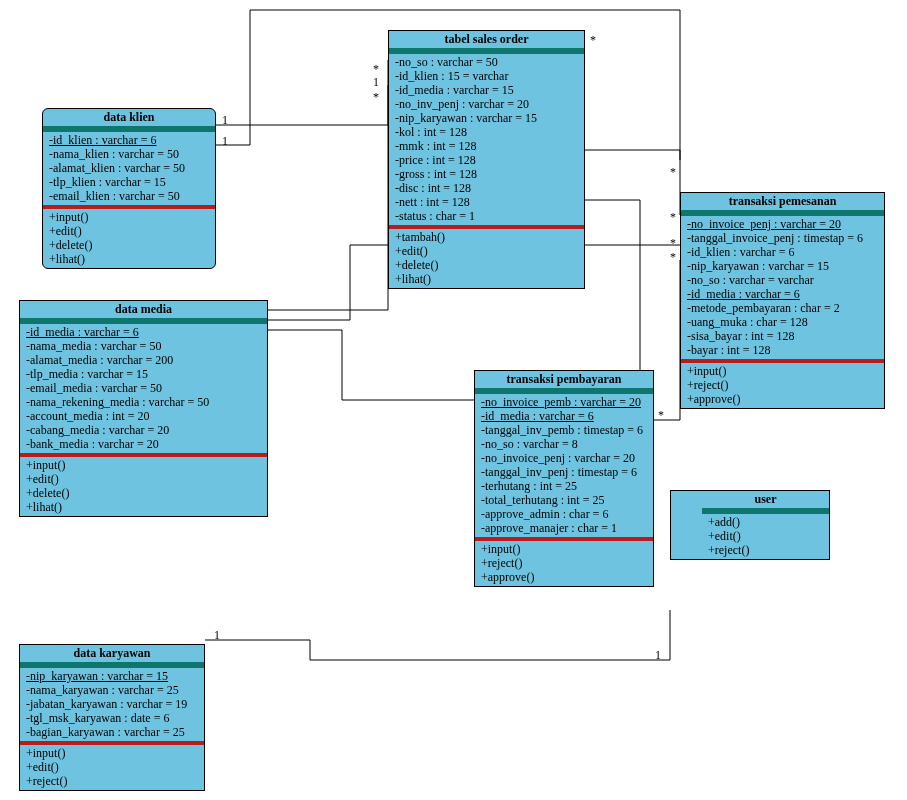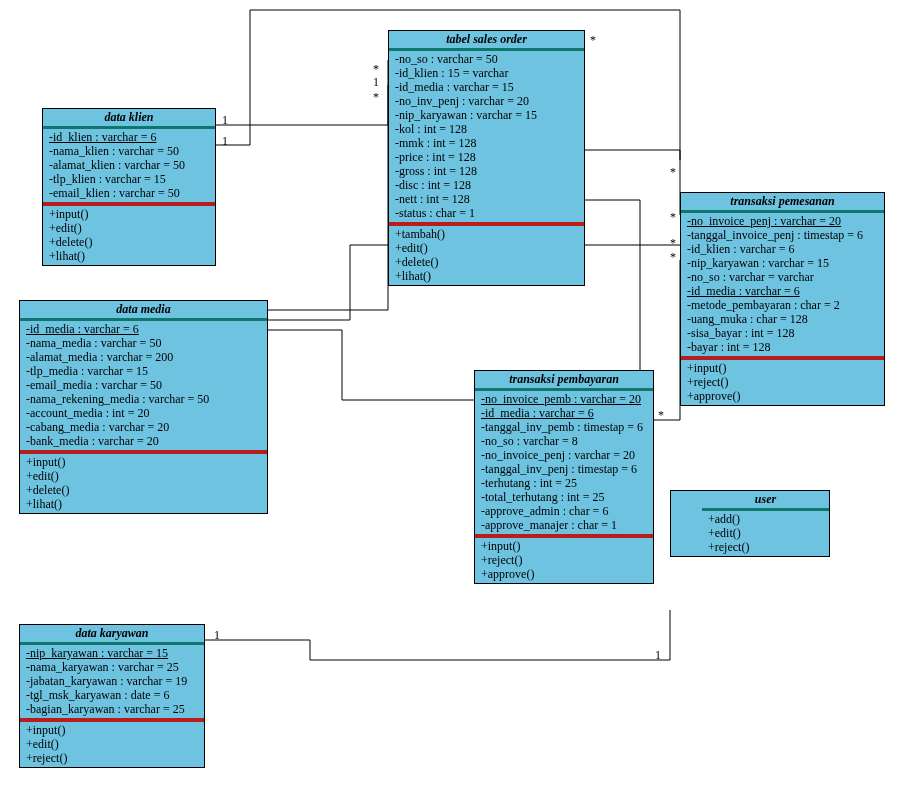--- a/index.html
+++ b/index.html
@@ -1,18 +1,18 @@
 <!DOCTYPE html>
 <html><head>
 <meta charset="utf-8">
 <style>
   html,body{margin:0;padding:0;background:#fff;font-family:"Times New Roman",serif;font-size:12px;color:#000;}
   .canvas{position:relative;width:907px;height:800px;}
   .class-box{position:absolute;background:#6ec3e0;border:1px solid #000;box-sizing:border-box;}
-  .class-title{text-align:center;font-weight:bold;border-bottom:3px solid #0f766e;padding:1px 4px;font-style:italic;}
+  .class-title{text-align:center;font-weight:bold;border-bottom:6px solid #0f766e;padding:1px 4px;}
   .class-section{border-bottom:4px solid #b91c1c;padding:1px 6px 2px 6px;}
   .class-section:last-child{border-bottom:none;}
   .class-section div{white-space:nowrap;line-height:14px;}
   .underline{text-decoration:underline;}
   .label{position:absolute;font-size:12px;background:transparent;}
   svg{position:absolute;top:0;left:0;}
 </style>
 </head>
 <body>
 
@@ -51,21 +51,21 @@
   <span class="label" style="left:239px;top:326px">*</span>
   <span class="label" style="left:590px;top:33px">*</span>
   <span class="label" style="left:670px;top:165px">*</span>
   <span class="label" style="left:670px;top:210px">*</span>
   <span class="label" style="left:670px;top:236px">*</span>
   <span class="label" style="left:670px;top:250px">*</span>
   <span class="label" style="left:658px;top:408px">*</span>
   <span class="label" style="left:214px;top:628px">1</span>
   <span class="label" style="left:655px;top:648px">1</span>
 
-  <div class="class-box" style="left:42px;top:108px;width:174px;">
+  <div class="class-box" style="left:42px;top:108px;width:174px;border-radius:6px;">
       <div class="class-title">data klien</div>
       <div class="class-section">
         <div class="underline">-id_klien : varchar = 6</div>
         <div>-nama_klien : varchar = 50</div>
         <div>-alamat_klien : varchar = 50</div>
         <div>-tlp_klien : varchar = 15</div>
         <div>-email_klien : varchar = 50</div>
       </div>
       <div class="class-section">
         <div>+input()</div>
@@ -164,21 +164,21 @@
 
   <div class="class-box" style="left:670px;top:490px;width:160px;padding-left:31px;">
       <div class="class-title">user</div>
       <div class="class-section">
         <div>+add()</div>
         <div>+edit()</div>
         <div>+reject()</div>
       </div>
     </div>
 
-  <div class="class-box" style="left:19px;top:624px;width:186px;">
+  <div class="class-box" style="left:19px;top:644px;width:186px;">
       <div class="class-title">data karyawan</div>
       <div class="class-section">
         <div class="underline">-nip_karyawan : varchar = 15</div>
         <div>-nama_karyawan : varchar = 25</div>
         <div>-jabatan_karyawan : varchar = 19</div>
         <div>-tgl_msk_karyawan : date = 6</div>
         <div>-bagian_karyawan : varchar = 25</div>
       </div>
       <div class="class-section">
         <div>+input()</div>

